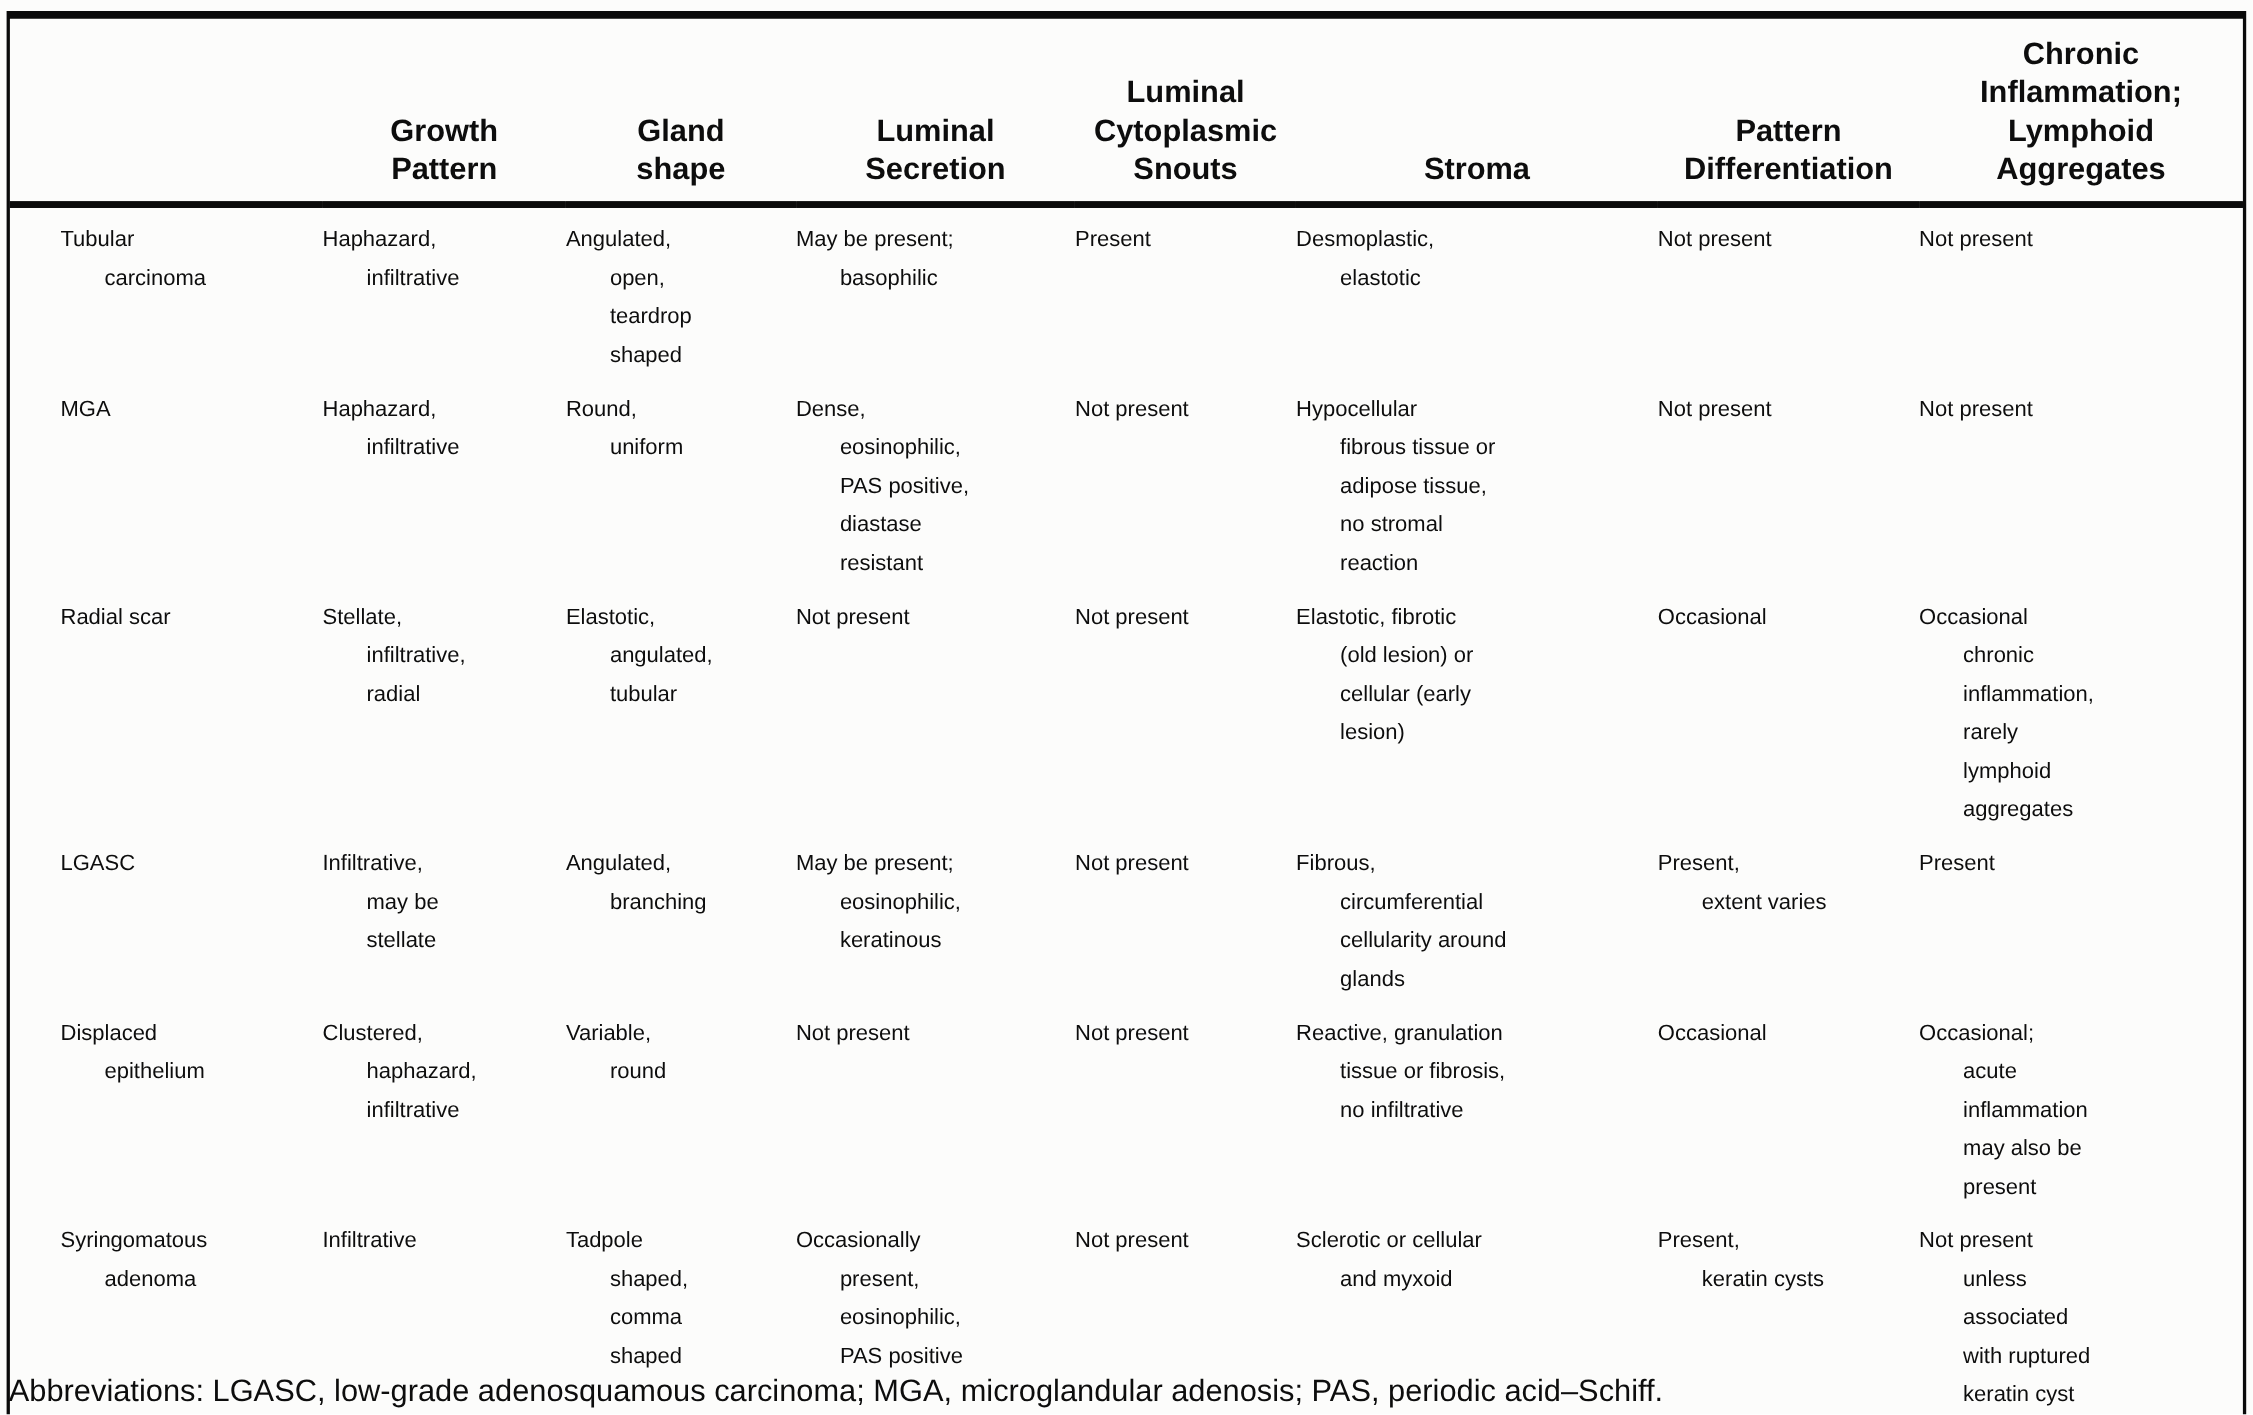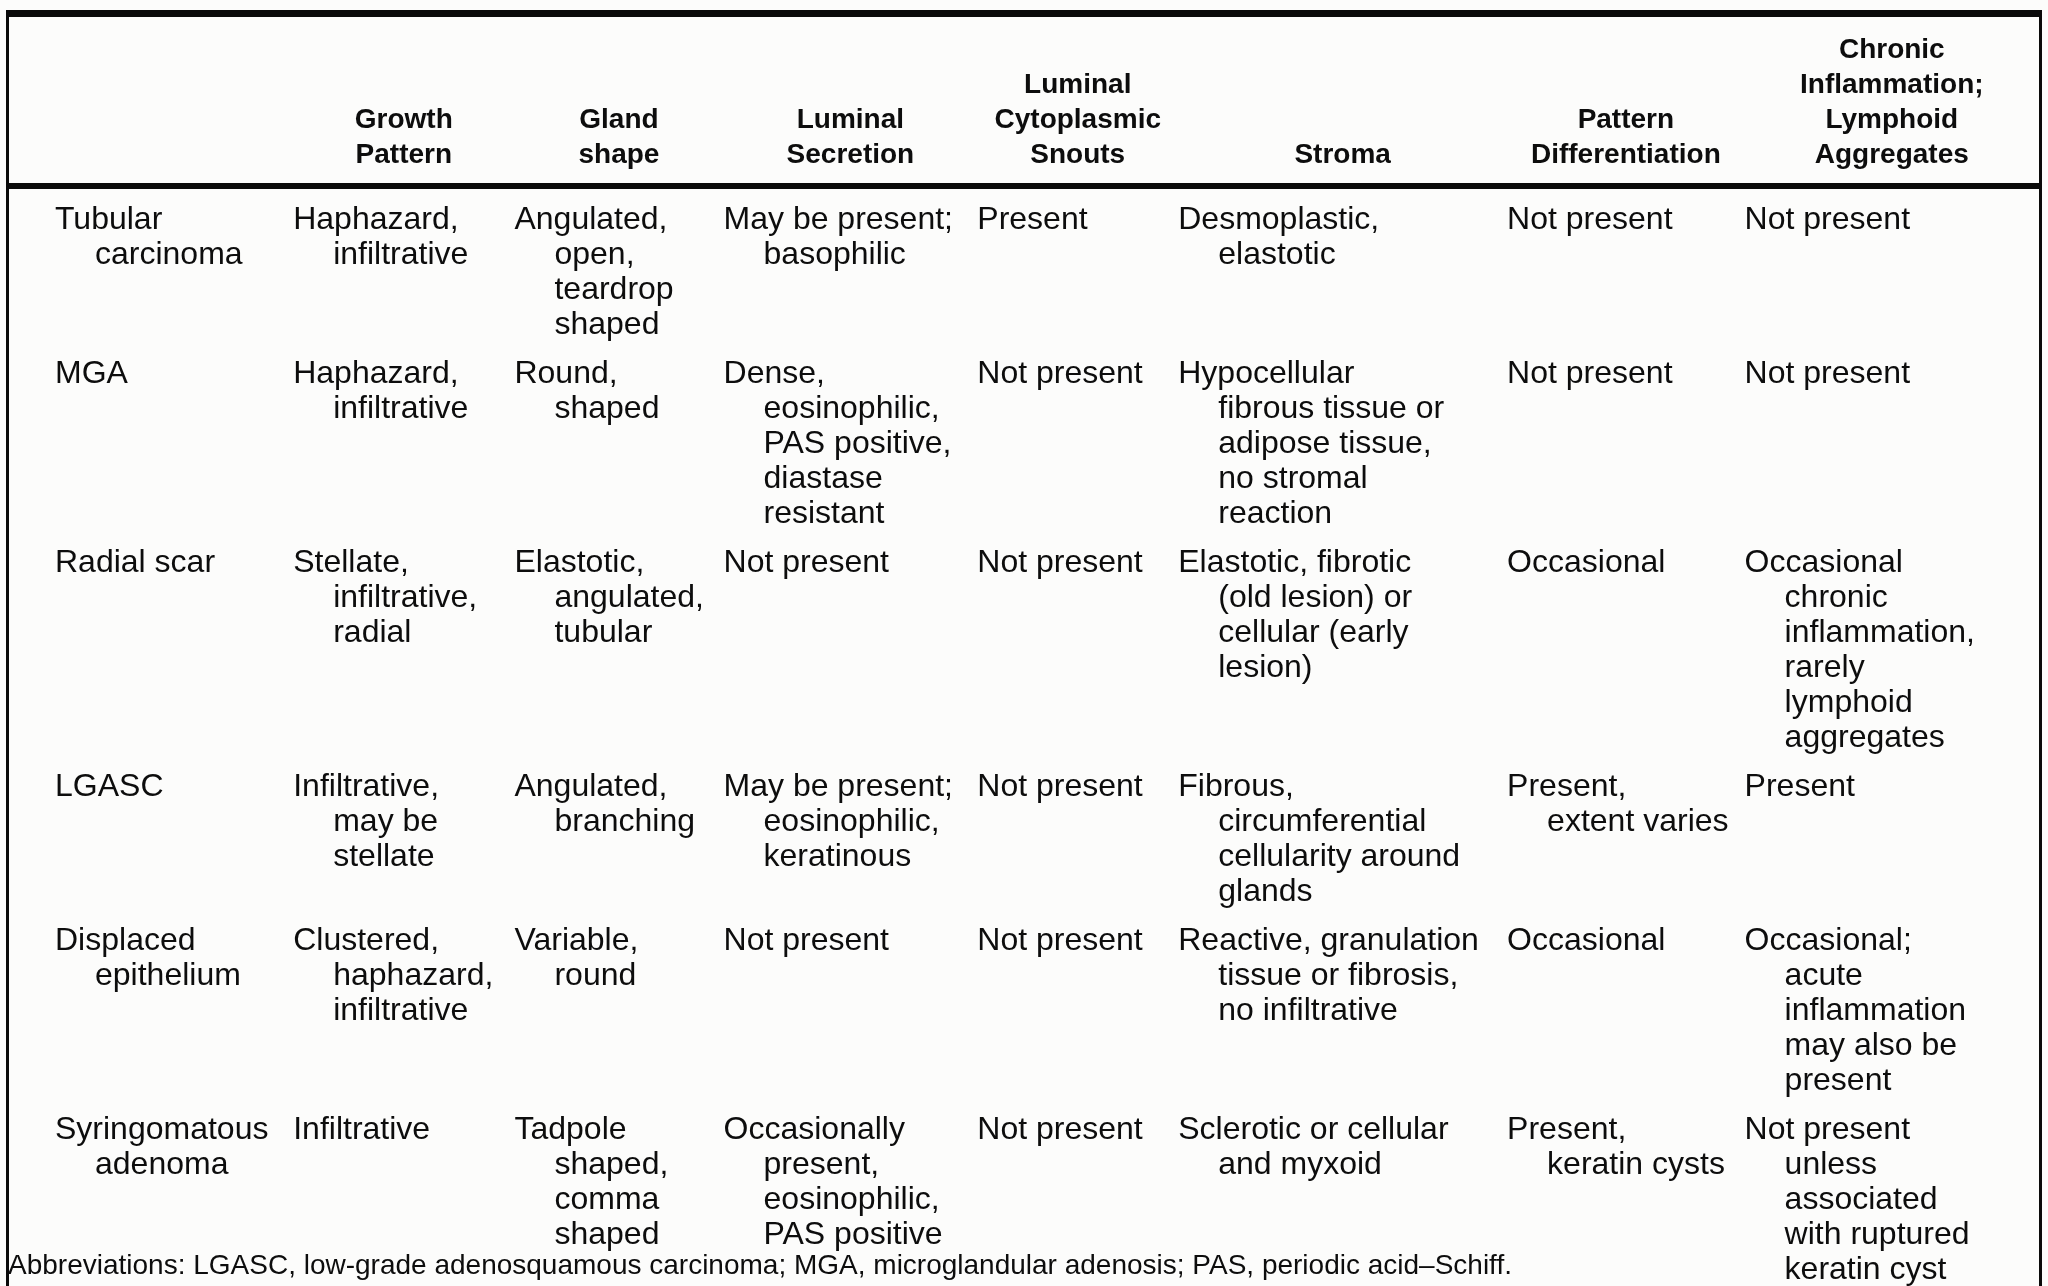--- a/index.html
+++ b/index.html
@@ -36,21 +36,21 @@
     font-weight: bold;
     font-size: 28px;
     line-height: 35px;
     text-align: center;
     vertical-align: bottom;
     padding: 14px 6px 12px 6px;
     white-space: pre;
     border-bottom: 6px solid #0a0a0a;
   }
   table.lesion-table tbody td {
-    font-size: 32px;
+    font-size: 20px;
     line-height: 35px;
     vertical-align: top;
     padding: 12px 8px 2px 0;
     white-space: pre;
   }
   
   table.lesion-table tbody td .cell-text {
     display: block;
     padding-left: 40px;
     text-indent: -40px;
@@ -123,21 +123,21 @@
             <td class="col-stroma"><span class="cell-text">Desmoplastic,
 elastotic</span></td>
             <td class="col-squamous-differentiation"><span class="cell-text">Not present</span></td>
             <td class="col-chronic-inflammation-lymphoid-aggregates"><span class="cell-text">Not present</span></td>
           </tr>
           <tr>
             <td class="col-row-label"><span class="cell-text">MGA</span></td>
             <td class="col-growth-pattern"><span class="cell-text">Haphazard,
 infiltrative</span></td>
             <td class="col-gland-shape"><span class="cell-text">Round,
-shaped</span></td>
+uniform</span></td>
             <td class="col-luminal-secretion"><span class="cell-text">Dense,
 eosinophilic,
 PAS positive,
 diastase
 resistant</span></td>
             <td class="col-luminal-cytoplasmic-snouts"><span class="cell-text">Not present</span></td>
             <td class="col-stroma"><span class="cell-text">Hypocellular
 fibrous tissue or
 adipose tissue,
 no stromal

